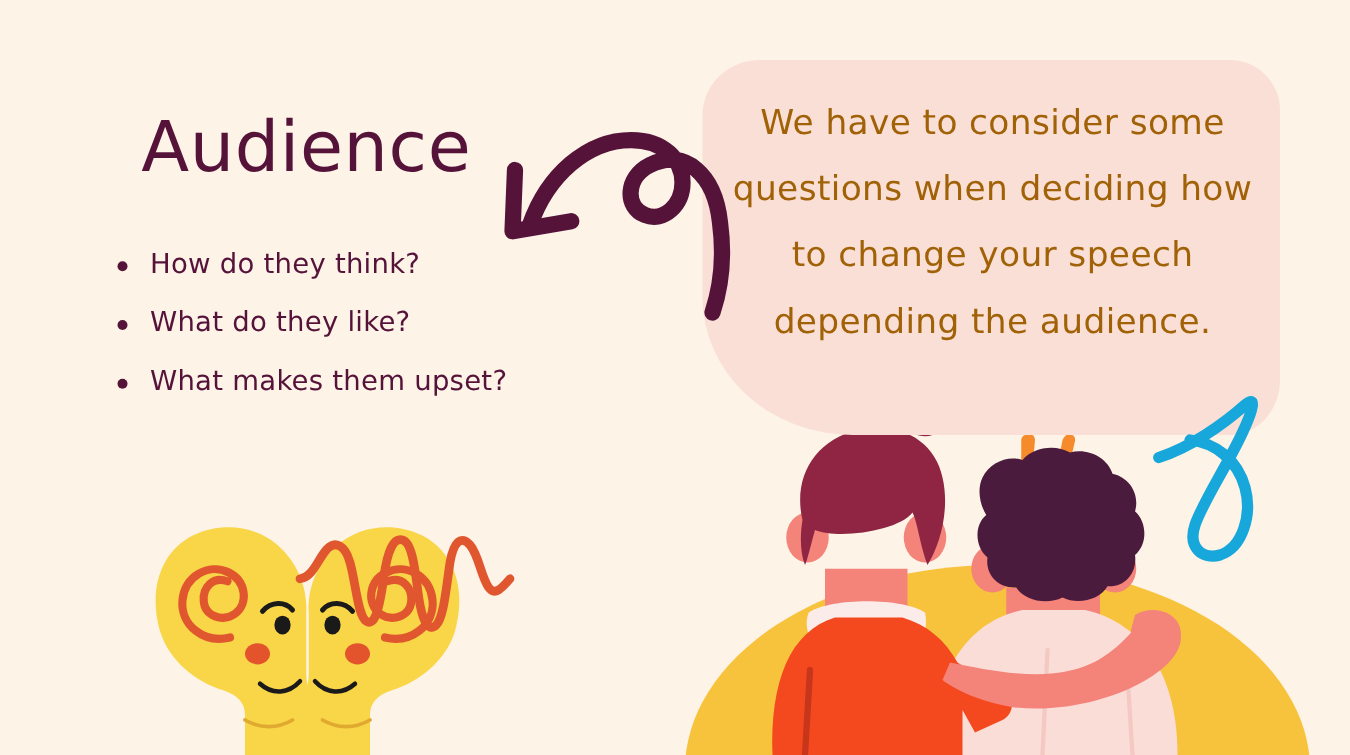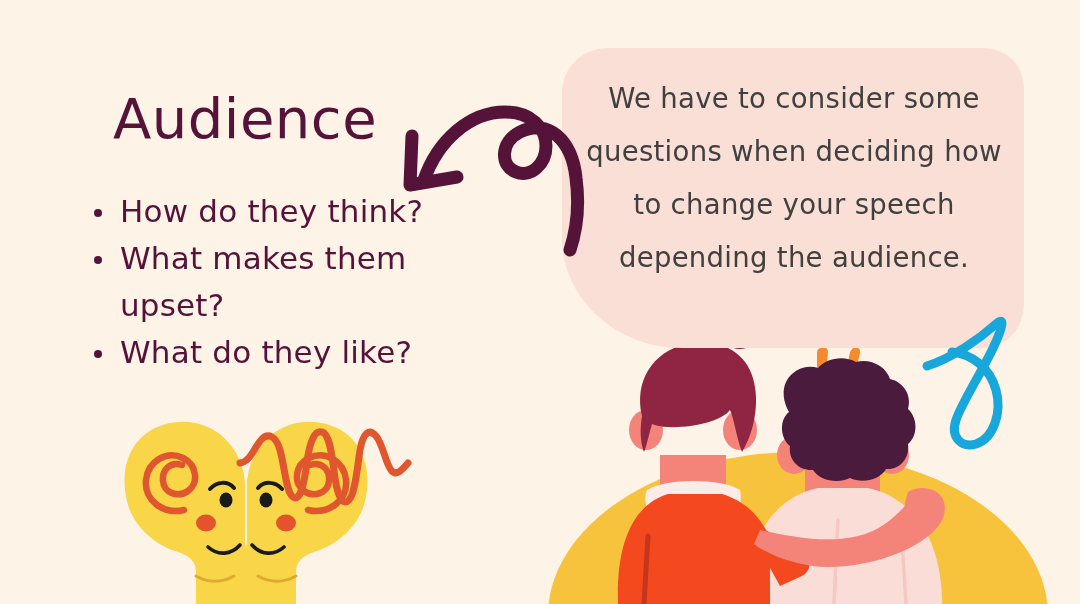--- a/index.html
+++ b/index.html
@@ -39,21 +39,21 @@
     background: #FADFD6;
     border-radius: 46px 40px 40px 120px / 44px 40px 44px 110px;
     z-index: 6;
   }
   .bubble-text {
     position: absolute;
     left: 584px;
     top: 72px;
     width: 420px;
     z-index: 7;
-    color: #404040;
+    color: #a16207;
     font-size: 27.5px;
     line-height: 53px;
     text-align: center;
     letter-spacing: 0.3px;
     font-family: "DejaVu Sans", sans-serif;
     font-weight: 400;
   }
 
   
   .title {
@@ -75,21 +75,21 @@
     width: 420px;
     z-index: 8;
     margin: 0;
     padding: 0;
     list-style: none;
     color: #56133A;
   }
   .bullets li {
     position: relative;
     padding-left: 34px;
-    font-size: 31px;
+    font-size: 22px;
     line-height: 47px;
     letter-spacing: 0.2px;
   }
   .bullets li::before {
     content: "";
     position: absolute;
     left: 8px;
     top: 21px;
     width: 8px;
     height: 8px;
@@ -117,22 +117,22 @@
 
   <div class="yellow-blob"></div>
 
   <div class="bubble"></div>
   <div class="bubble-text">We have to consider some questions when deciding how to change your speech depending the audience.</div>
 
   <div class="title">Audience</div>
 
   <ul class="bullets">
     <li>How do they think?</li>
+    <li>What do they like?</li>
     <li>What makes them upset?</li>
-    <li>What do they like?</li>
   </ul>
 
   <svg class="layer layer-arrow" viewBox="0 0 1080 604">
     <path d="M424,180 C438,140 470,112 505,112 C531,112 546,128 546,146
              C546,164 531,178 516,172 C500,166 500,142 520,132
              C548,118 572,140 576,178 C580,208 576,232 570,250" fill="none" stroke="#56133A" stroke-width="13" stroke-linecap="round" stroke-linejoin="round"></path>
     <path d="M412,136 L410,185 L457,177" fill="none" stroke="#56133A" stroke-width="13" stroke-linecap="round" stroke-linejoin="round"></path>
   </svg>
 
   <svg class="layer layer-heads" viewBox="0 0 1080 604">

